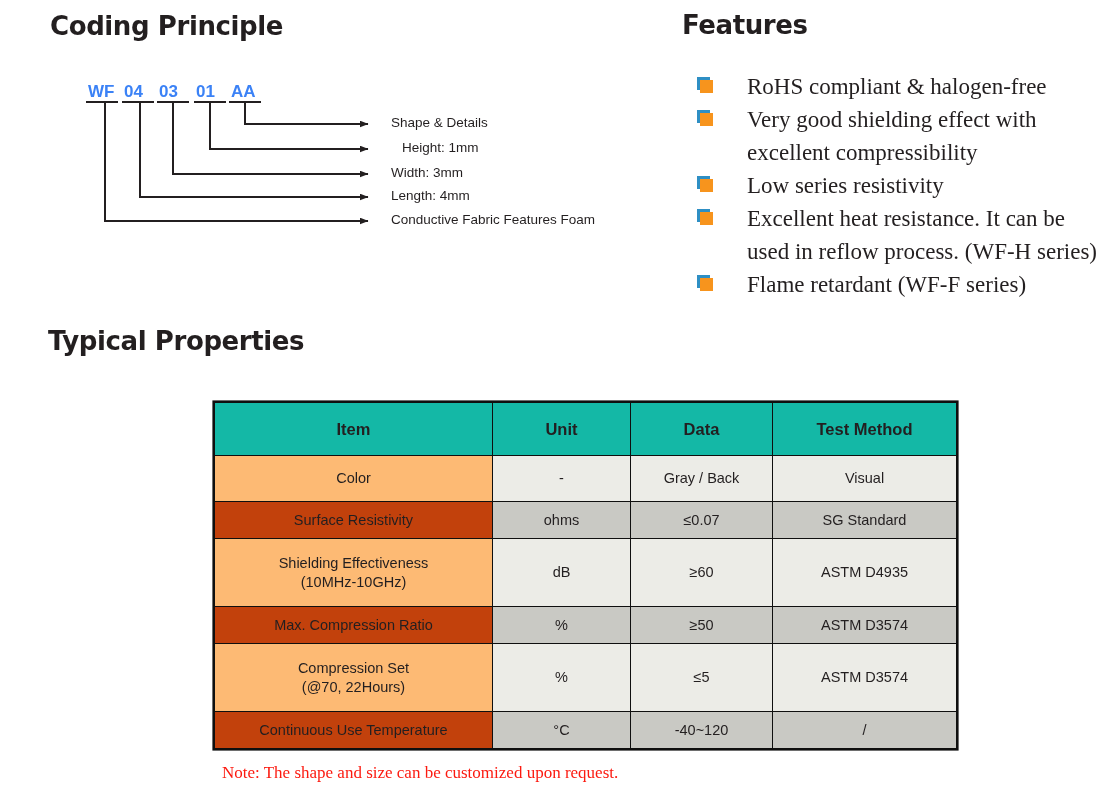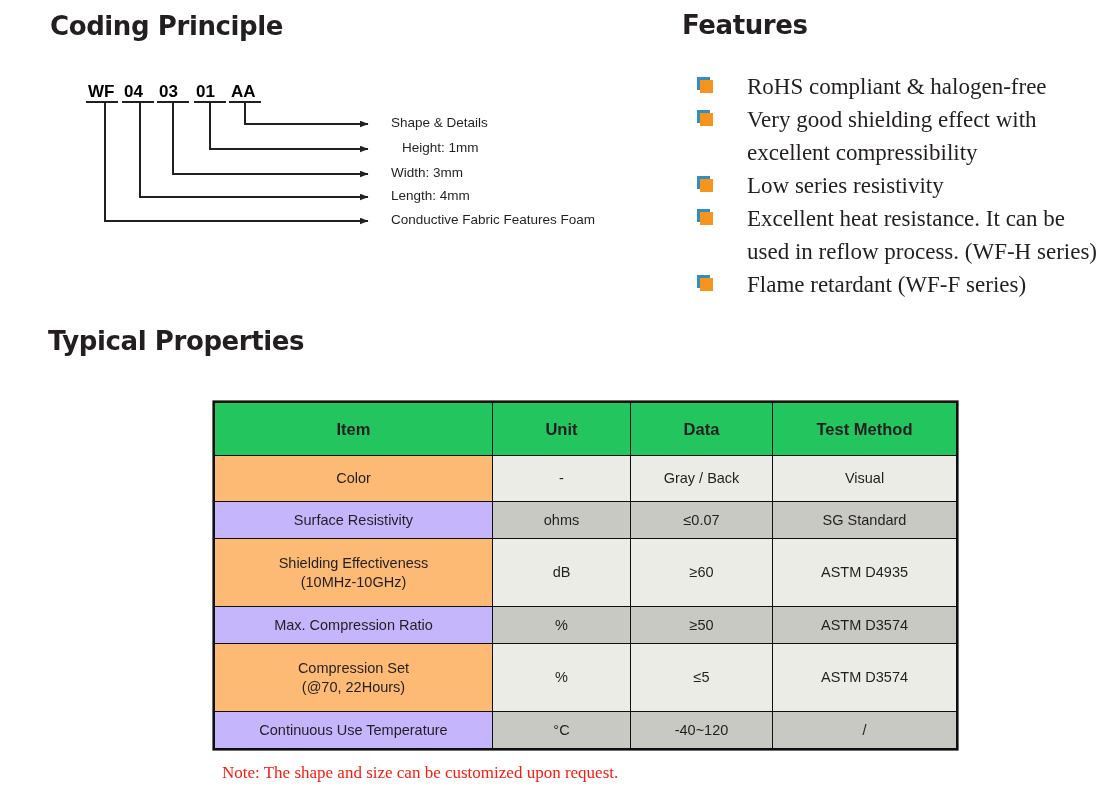--- a/index.html
+++ b/index.html
@@ -37,21 +37,21 @@
     top: 60px;
     width: 670px;
     height: 190px;
   }
   #coding-diagram svg { display: block; }
   .code-token {
     position: absolute;
     font-family: "Liberation Sans", sans-serif;
     font-weight: bold;
     font-size: 17px;
-    color: #000000;
+    color: #3b82f6;
     white-space: nowrap;
   }
   .leader-label {
     position: absolute;
     font-family: "Liberation Sans", sans-serif;
     font-size: 13.5px;
     color: #231f20;
     white-space: nowrap;
     text-align: center;
   }
@@ -116,31 +116,31 @@
     padding: 4px 4px;
     line-height: 19px;
   }
   #properties-table {
     outline: 1.6px solid #0f0f0f;
     box-shadow: 0 0 0 1.6px #0f0f0f;
   }
   #properties-table thead th {
     font-weight: bold;
     font-size: 16.5px;
-    background: #22c55e;
+    background: #14b8a6;
     height: 44px;
   }
   .col-item    { width: 269px; }
   .col-unit    { width: 129px; }
   .col-data    { width: 133px; }
   .col-method  { width: 175px; }
 
   
   tr.odd  td.item-cell { background: #fdba74; }
-  tr.even td.item-cell { background: #c4b5fd; }
+  tr.even td.item-cell { background: #c2410c; }
   tr.odd  td.val-cell  { background: #ecece7; }
   tr.even td.val-cell  { background: #c9c9c4; }
 
   .h-43 { height: 37px; }
   .h-33 { height: 28px; }
   .h-60 { height: 59px; }
 
   
   #table-note {
     position: absolute;

